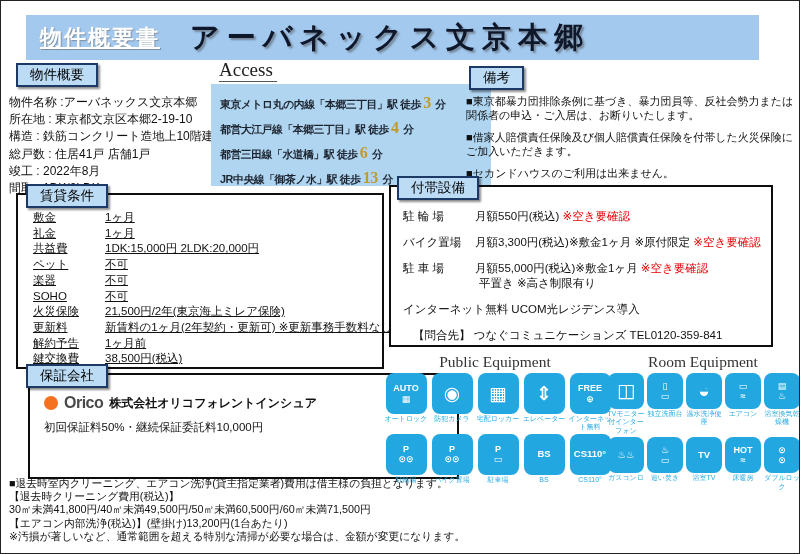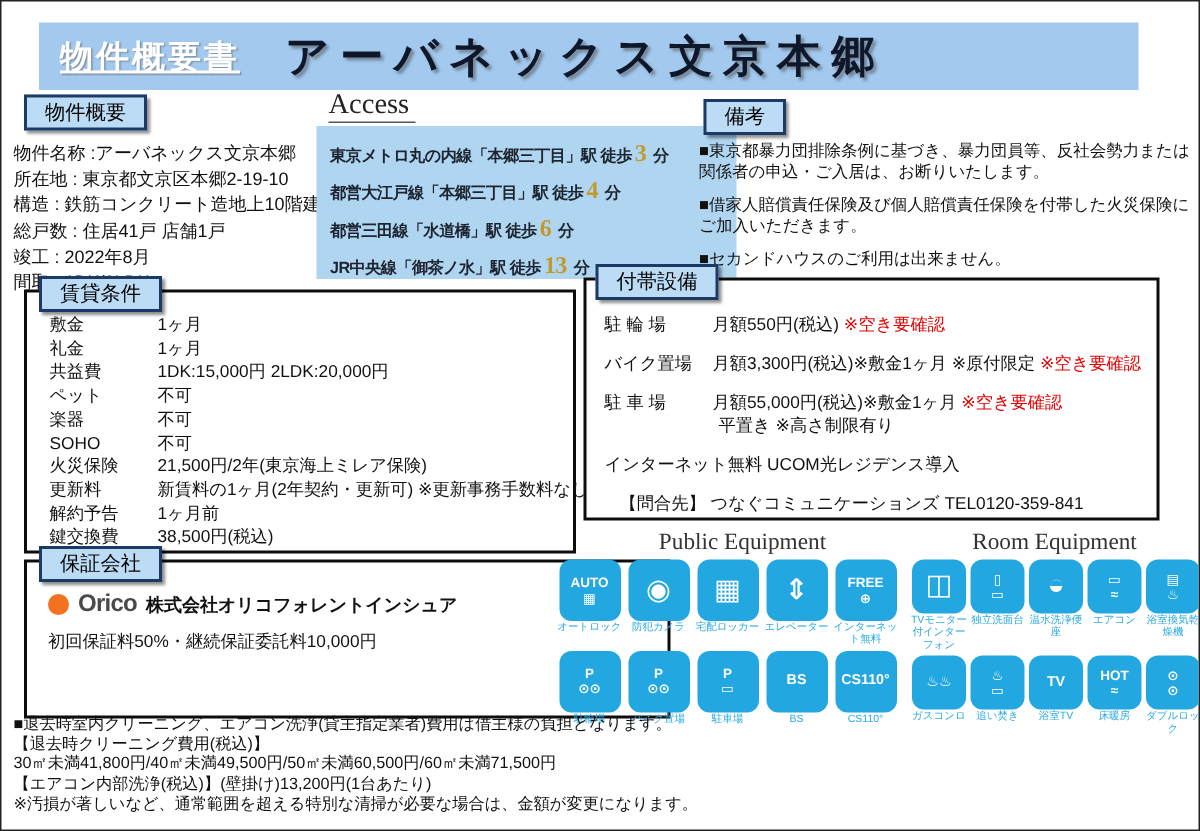--- a/index.html
+++ b/index.html
@@ -48,25 +48,25 @@
   }
   .access-line { font-size:10.8px; font-weight:bold; color:#1c2430; line-height:24px; white-space:nowrap; letter-spacing:-0.4px; }
   .access-min  { color:#c19a2e; font-size:16px; font-family:"Liberation Serif","DejaVu Serif",serif; margin:0 2px; }
   
   #remarks-list { position:absolute; left:465px; top:93px; width:330px; font-size:11px; line-height:14px; color:#111; }
   .remark-item { margin-bottom:8px; }
   
   .frame-box { position:absolute; border:2px solid #0d0d0d; background:#fff; }
   #lease-box     { left:15px;  top:192px; width:368px; height:176px; }
   #facility-box  { left:388px; top:184px; width:384px; height:162px; }
-  #guarantor-box { left:15px;  top:372px; width:431px; height:106px; }
+  #guarantor-box { left:27px;  top:372px; width:431px; height:106px; }
   
   #lease-table {
     margin:15px 0 0 15px; display:grid; grid-template-columns:72px 1fr;
-    font-size:11.5px; line-height:15.7px; color:#111; white-space:nowrap;
+    font-size:11.5px; line-height:15.7px; color:#111; white-space:nowrap;text-decoration:underline;
   }
   
   #facility-rows { margin:22px 0 0 12px; font-size:11.5px; color:#111; }
   .fac-row { margin-bottom:11px; white-space:nowrap; }
   .fac-label { display:inline-block; min-width:72px; }
   .fac-note { color:#e60000; }
   .fac-line2 { margin-left:76px; }
   #facility-contact { margin:0 0 0 22px; font-size:11.5px; color:#111; white-space:nowrap; }
   
   .orico-row { margin:19px 0 0 14px; display:flex; align-items:center; }
@@ -75,21 +75,21 @@
   .orico-name { font-size:12px; font-weight:bold; color:#111; margin-left:6px; white-space:nowrap; }
   .guarantor-detail { margin:8px 0 0 14px; font-size:11.5px; color:#111; }
   
   .equip-title {
     position:absolute; font-family:"Liberation Serif","DejaVu Serif",serif;
     font-size:15.5px; color:#333; text-align:center; z-index:2;
   }
   #public-title { left:384px; top:352px; width:220px; }
   #room-title   { left:606px; top:352px; width:192px; }
   .equip-grid { position:absolute; display:grid; grid-auto-flow:row; }
-  #public-grid { left:370px; top:372px; grid-template-columns:repeat(5,44px); column-gap:2px; row-gap:2px; }
+  #public-grid { left:383px; top:372px; grid-template-columns:repeat(5,44px); column-gap:2px; row-gap:2px; }
   #room-grid   { left:606px; top:372px; grid-template-columns:repeat(5,38px); column-gap:1px; row-gap:2px; }
   .equip-cell { display:flex; flex-direction:column; align-items:center; }
   .equip-icon {
     background:#22a7e0; border-radius:8px; color:#fff; font-weight:bold;
     display:flex; align-items:center; justify-content:center;
     white-space:pre-line; text-align:center;
   }
   #public-grid .equip-icon { width:41px; height:41px; }
   #room-grid   .equip-icon { width:36px; height:36px; }
   .equip-label { font-size:7px; color:#29abe2; text-align:center; line-height:1.2; margin-top:1px; width:100%; }

